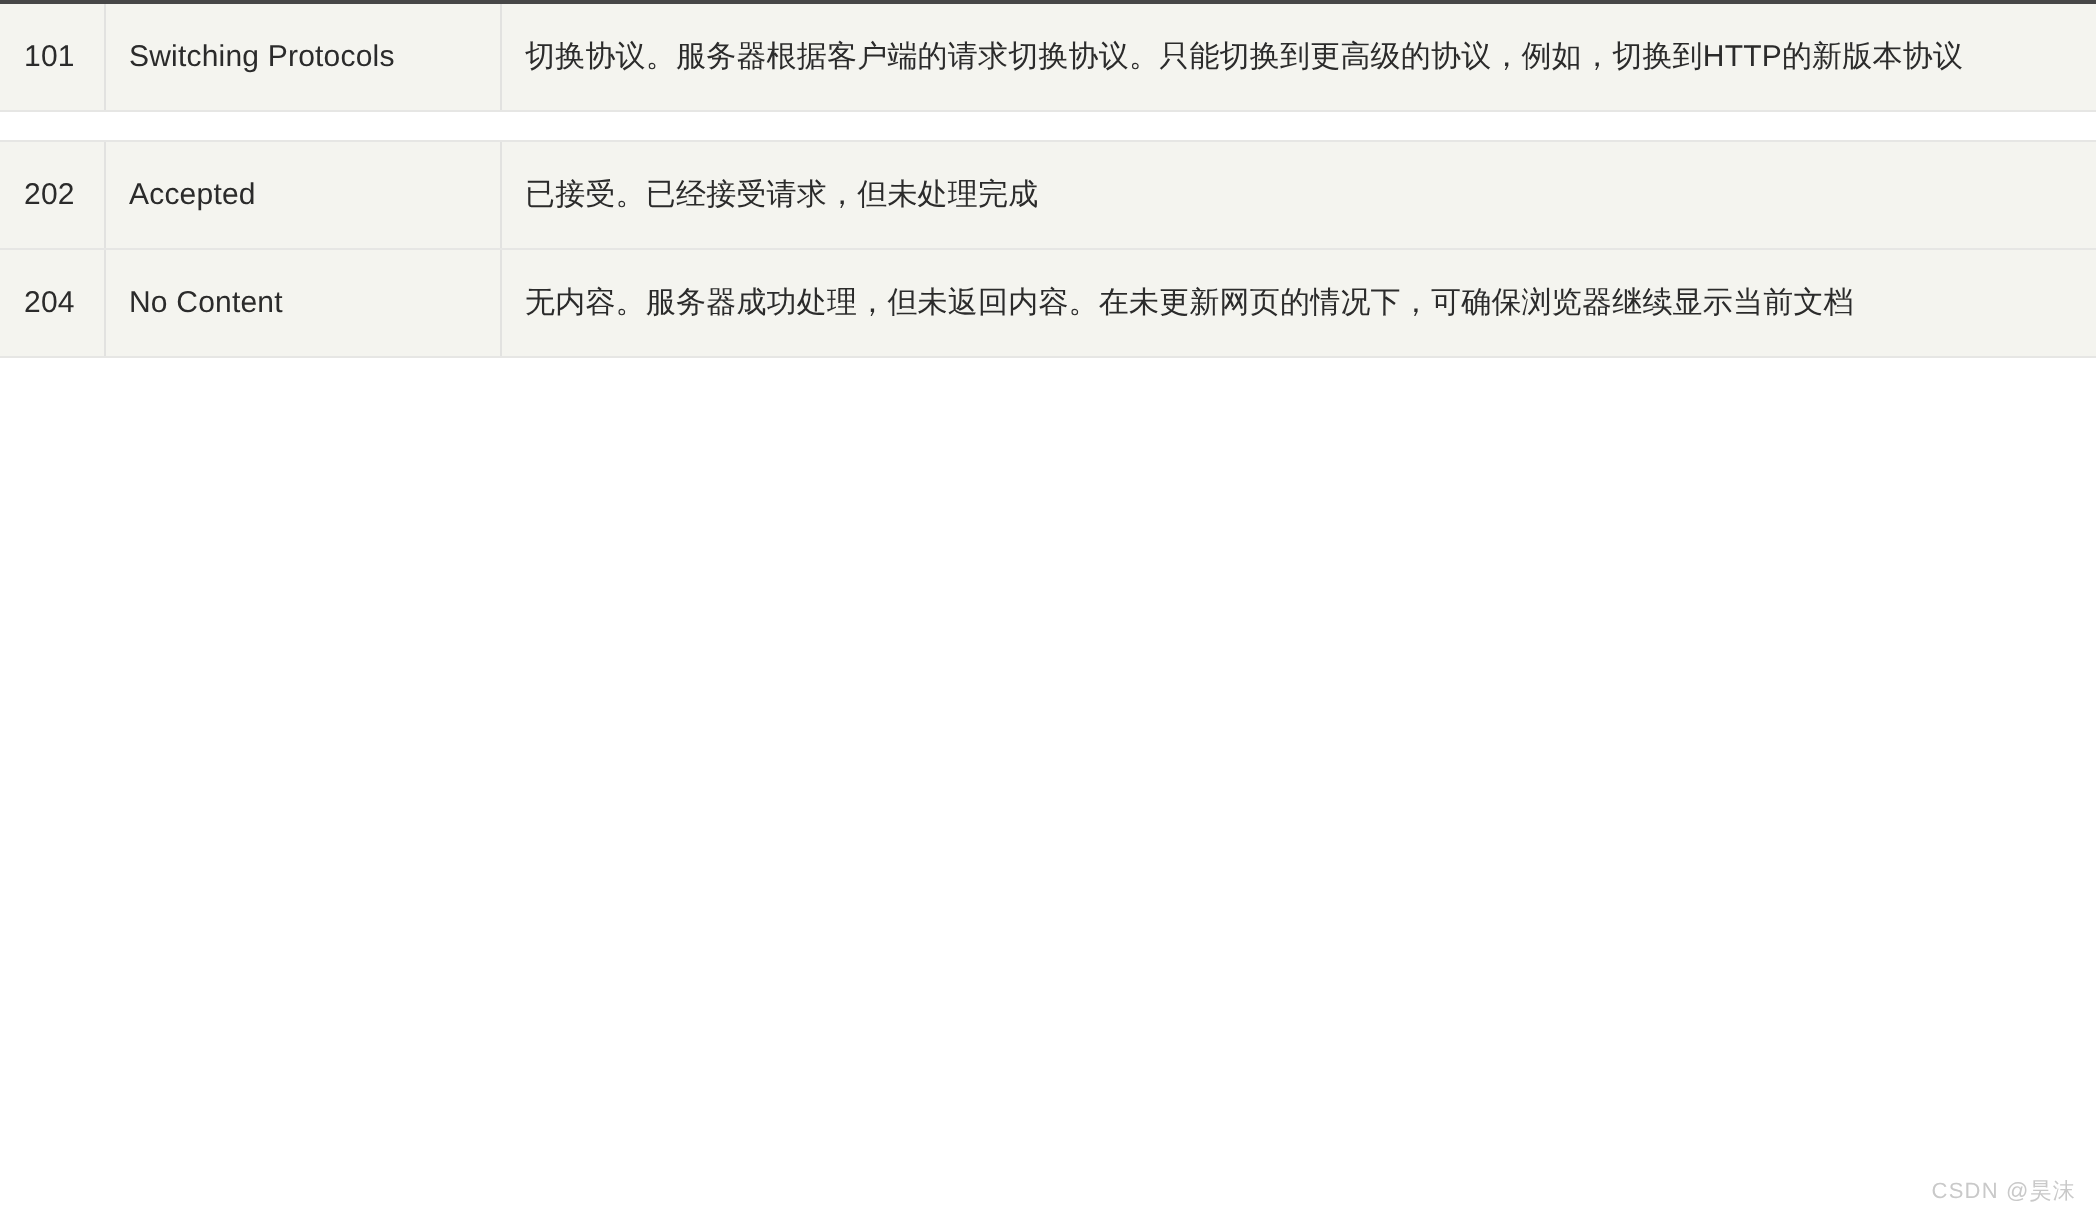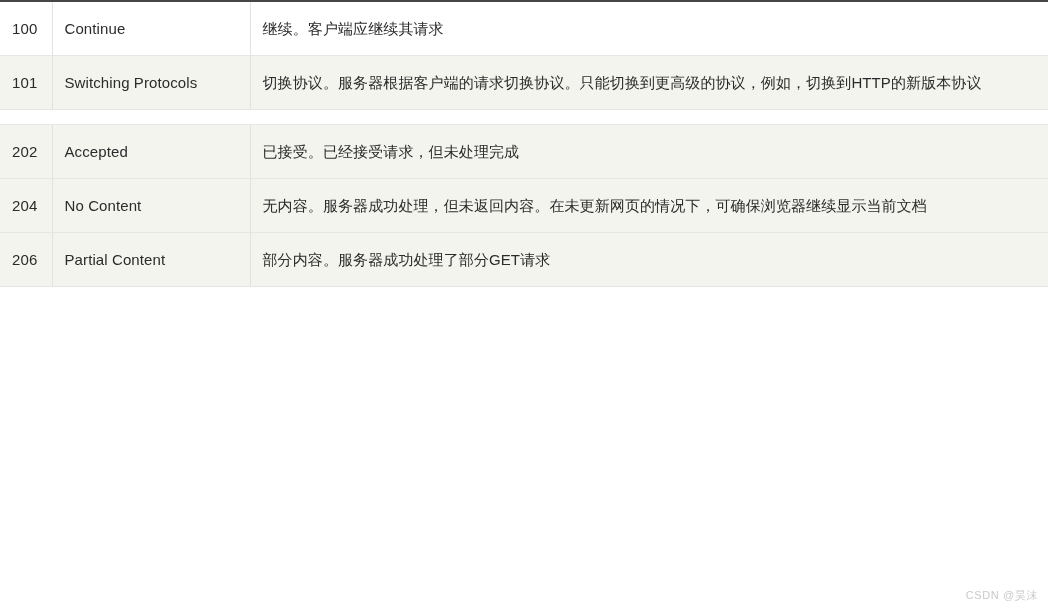--- a/index.html
+++ b/index.html
@@ -81,25 +81,20 @@
 <body>
 
 <table class="status-table">
   <colgroup>
     <col class="col-code">
     <col class="col-name">
     <col class="col-desc">
   </colgroup>
   <tbody>
 
-    <tr class="row-white">
-      <td class="cell-code">100</td>
-      <td class="cell-name">Continue</td>
-      <td class="cell-desc">继续。客户端应继续其请求</td>
-    </tr>
 
     <tr class="row-tint">
       <td class="cell-code">101</td>
       <td class="cell-name">Switching Protocols</td>
       <td class="cell-desc">切换协议。服务器根据客户端的请求切换协议。只能切换到更高级的协议，例如，切换到HTTP的新版本协议</td>
     </tr>
 
     <tr class="row-gap">
       <td colspan="3"></td>
     </tr>
@@ -113,22 +108,17 @@
     </tr>
 
 
     <tr class="row-tint">
       <td class="cell-code">204</td>
       <td class="cell-name">No Content</td>
       <td class="cell-desc">无内容。服务器成功处理，但未返回内容。在未更新网页的情况下，可确保浏览器继续显示当前文档</td>
     </tr>
 
 
-    <tr class="row-tint">
-      <td class="cell-code">206</td>
-      <td class="cell-name">Partial Content</td>
-      <td class="cell-desc">部分内容。服务器成功处理了部分GET请求</td>
-    </tr>
 
   </tbody>
 </table>
 
 <div class="watermark">CSDN @昊沫</div>
 
 </body></html>

